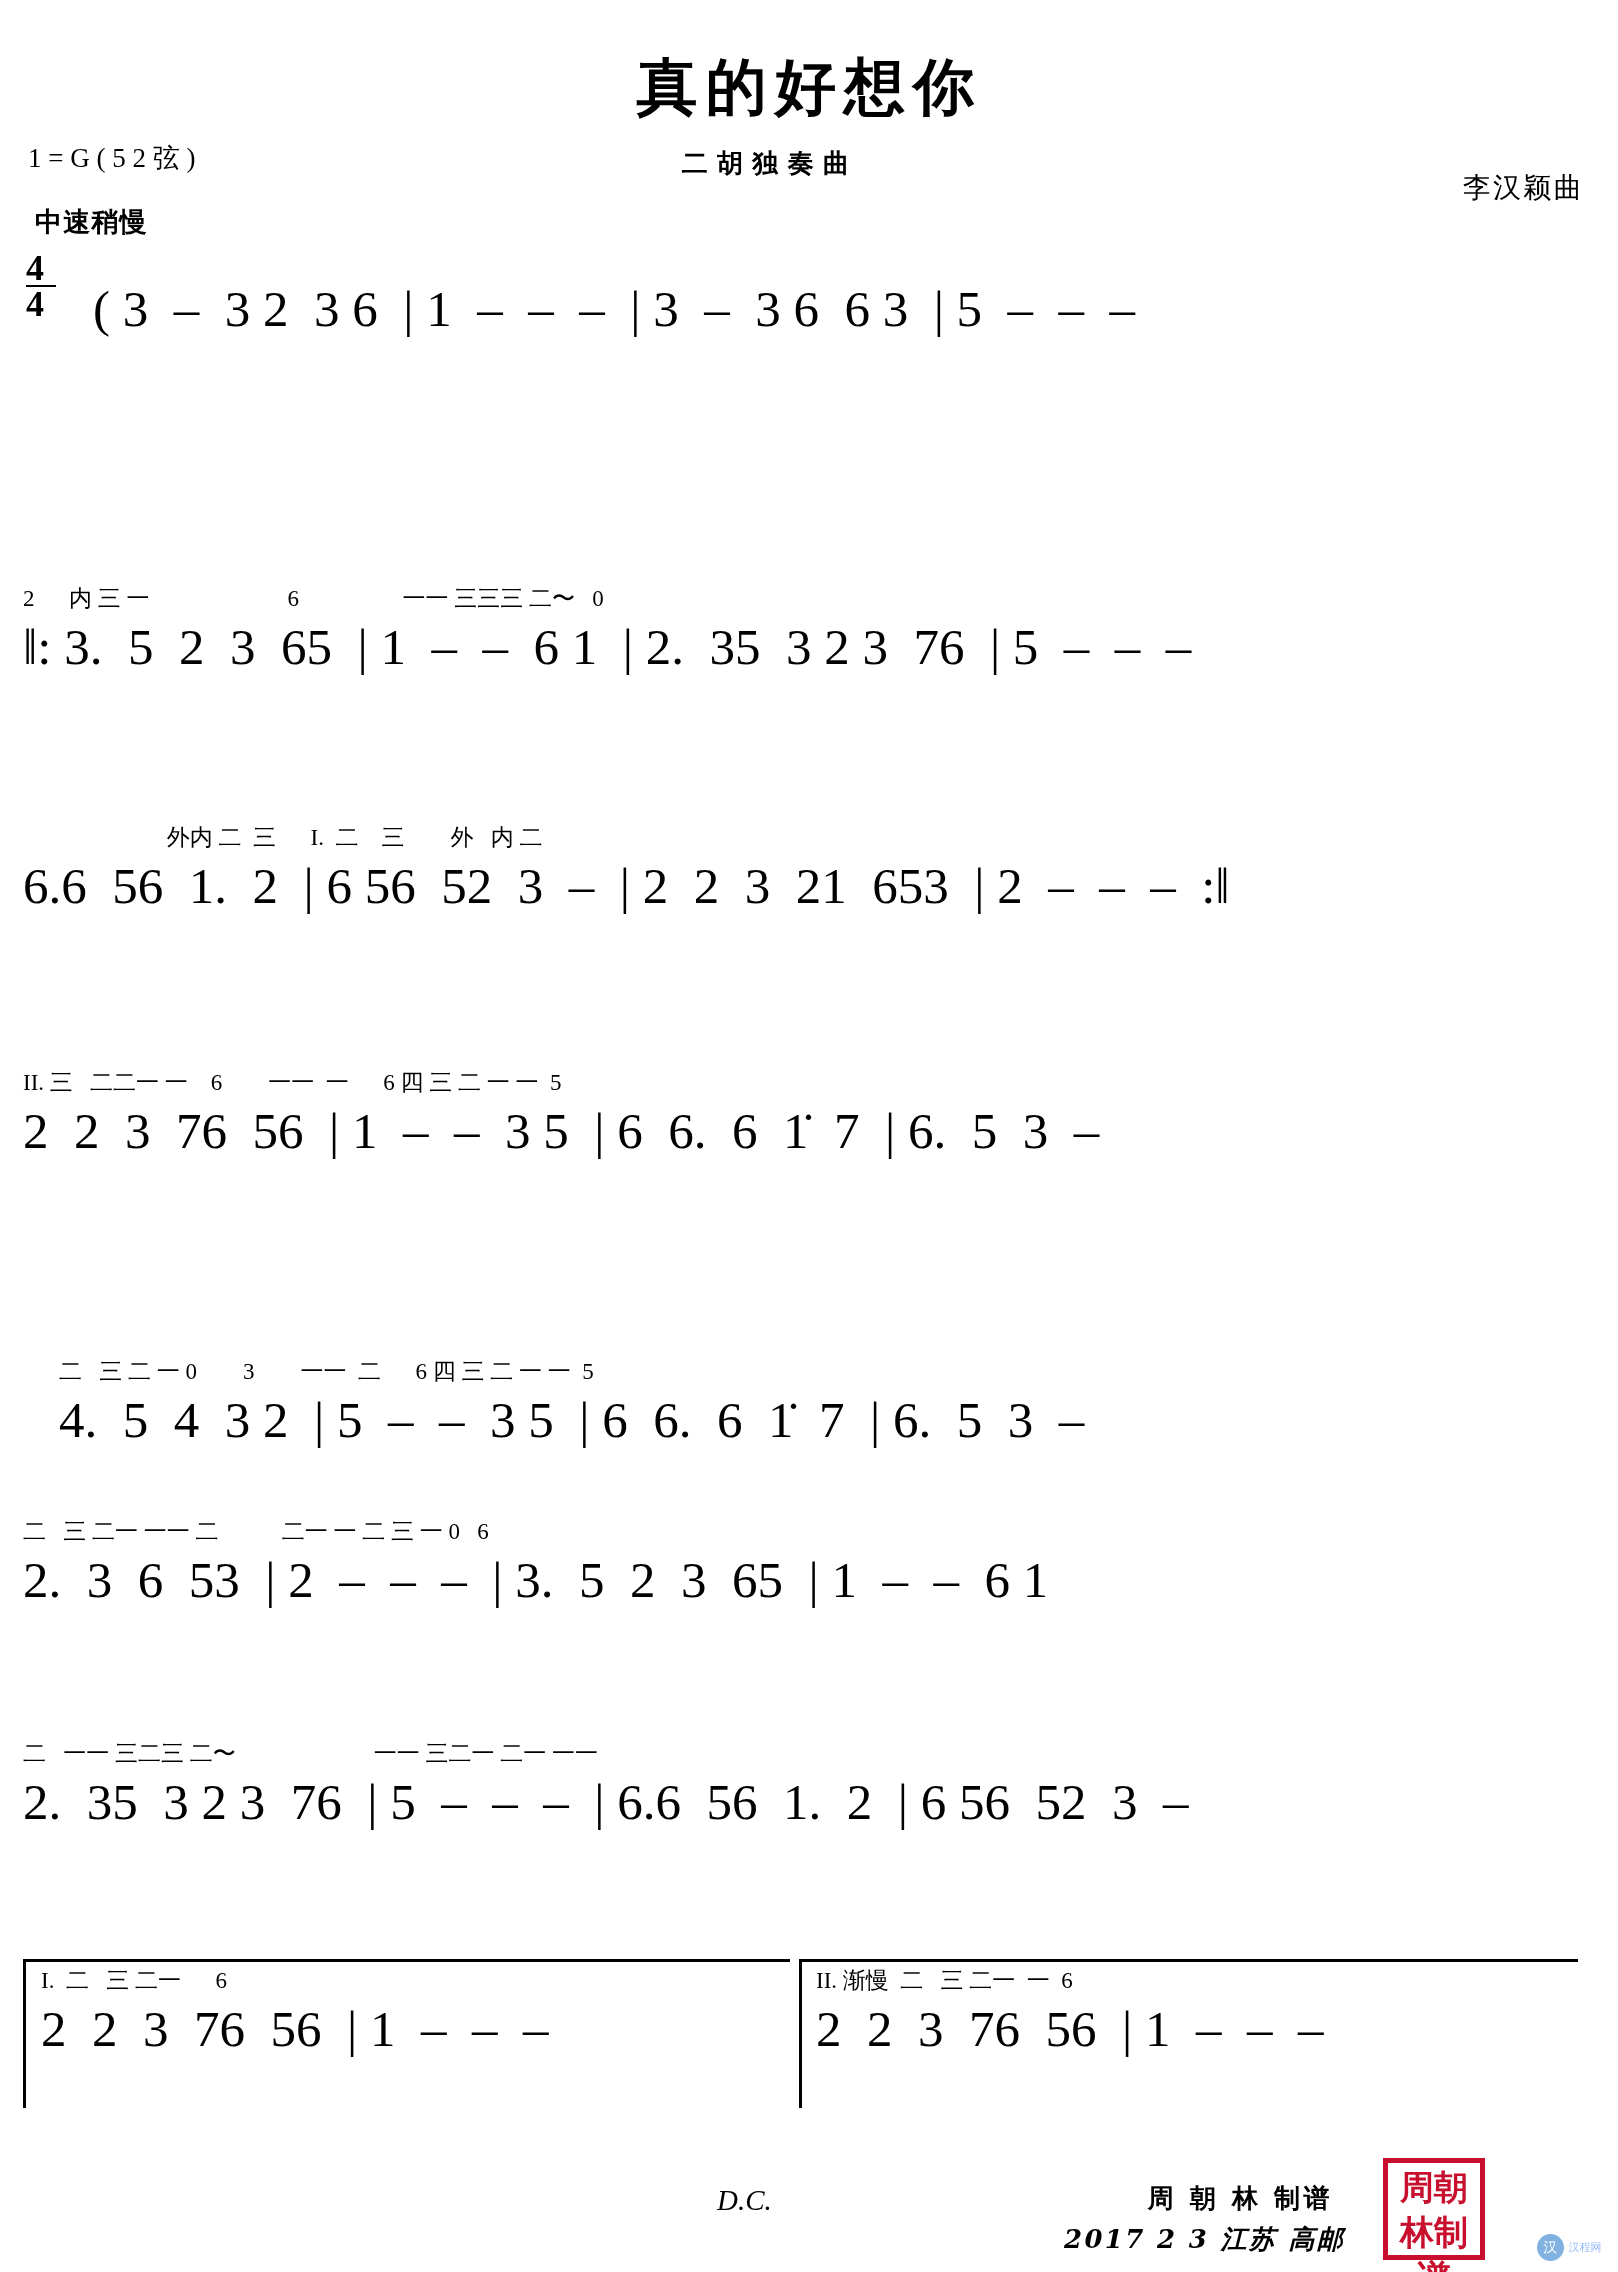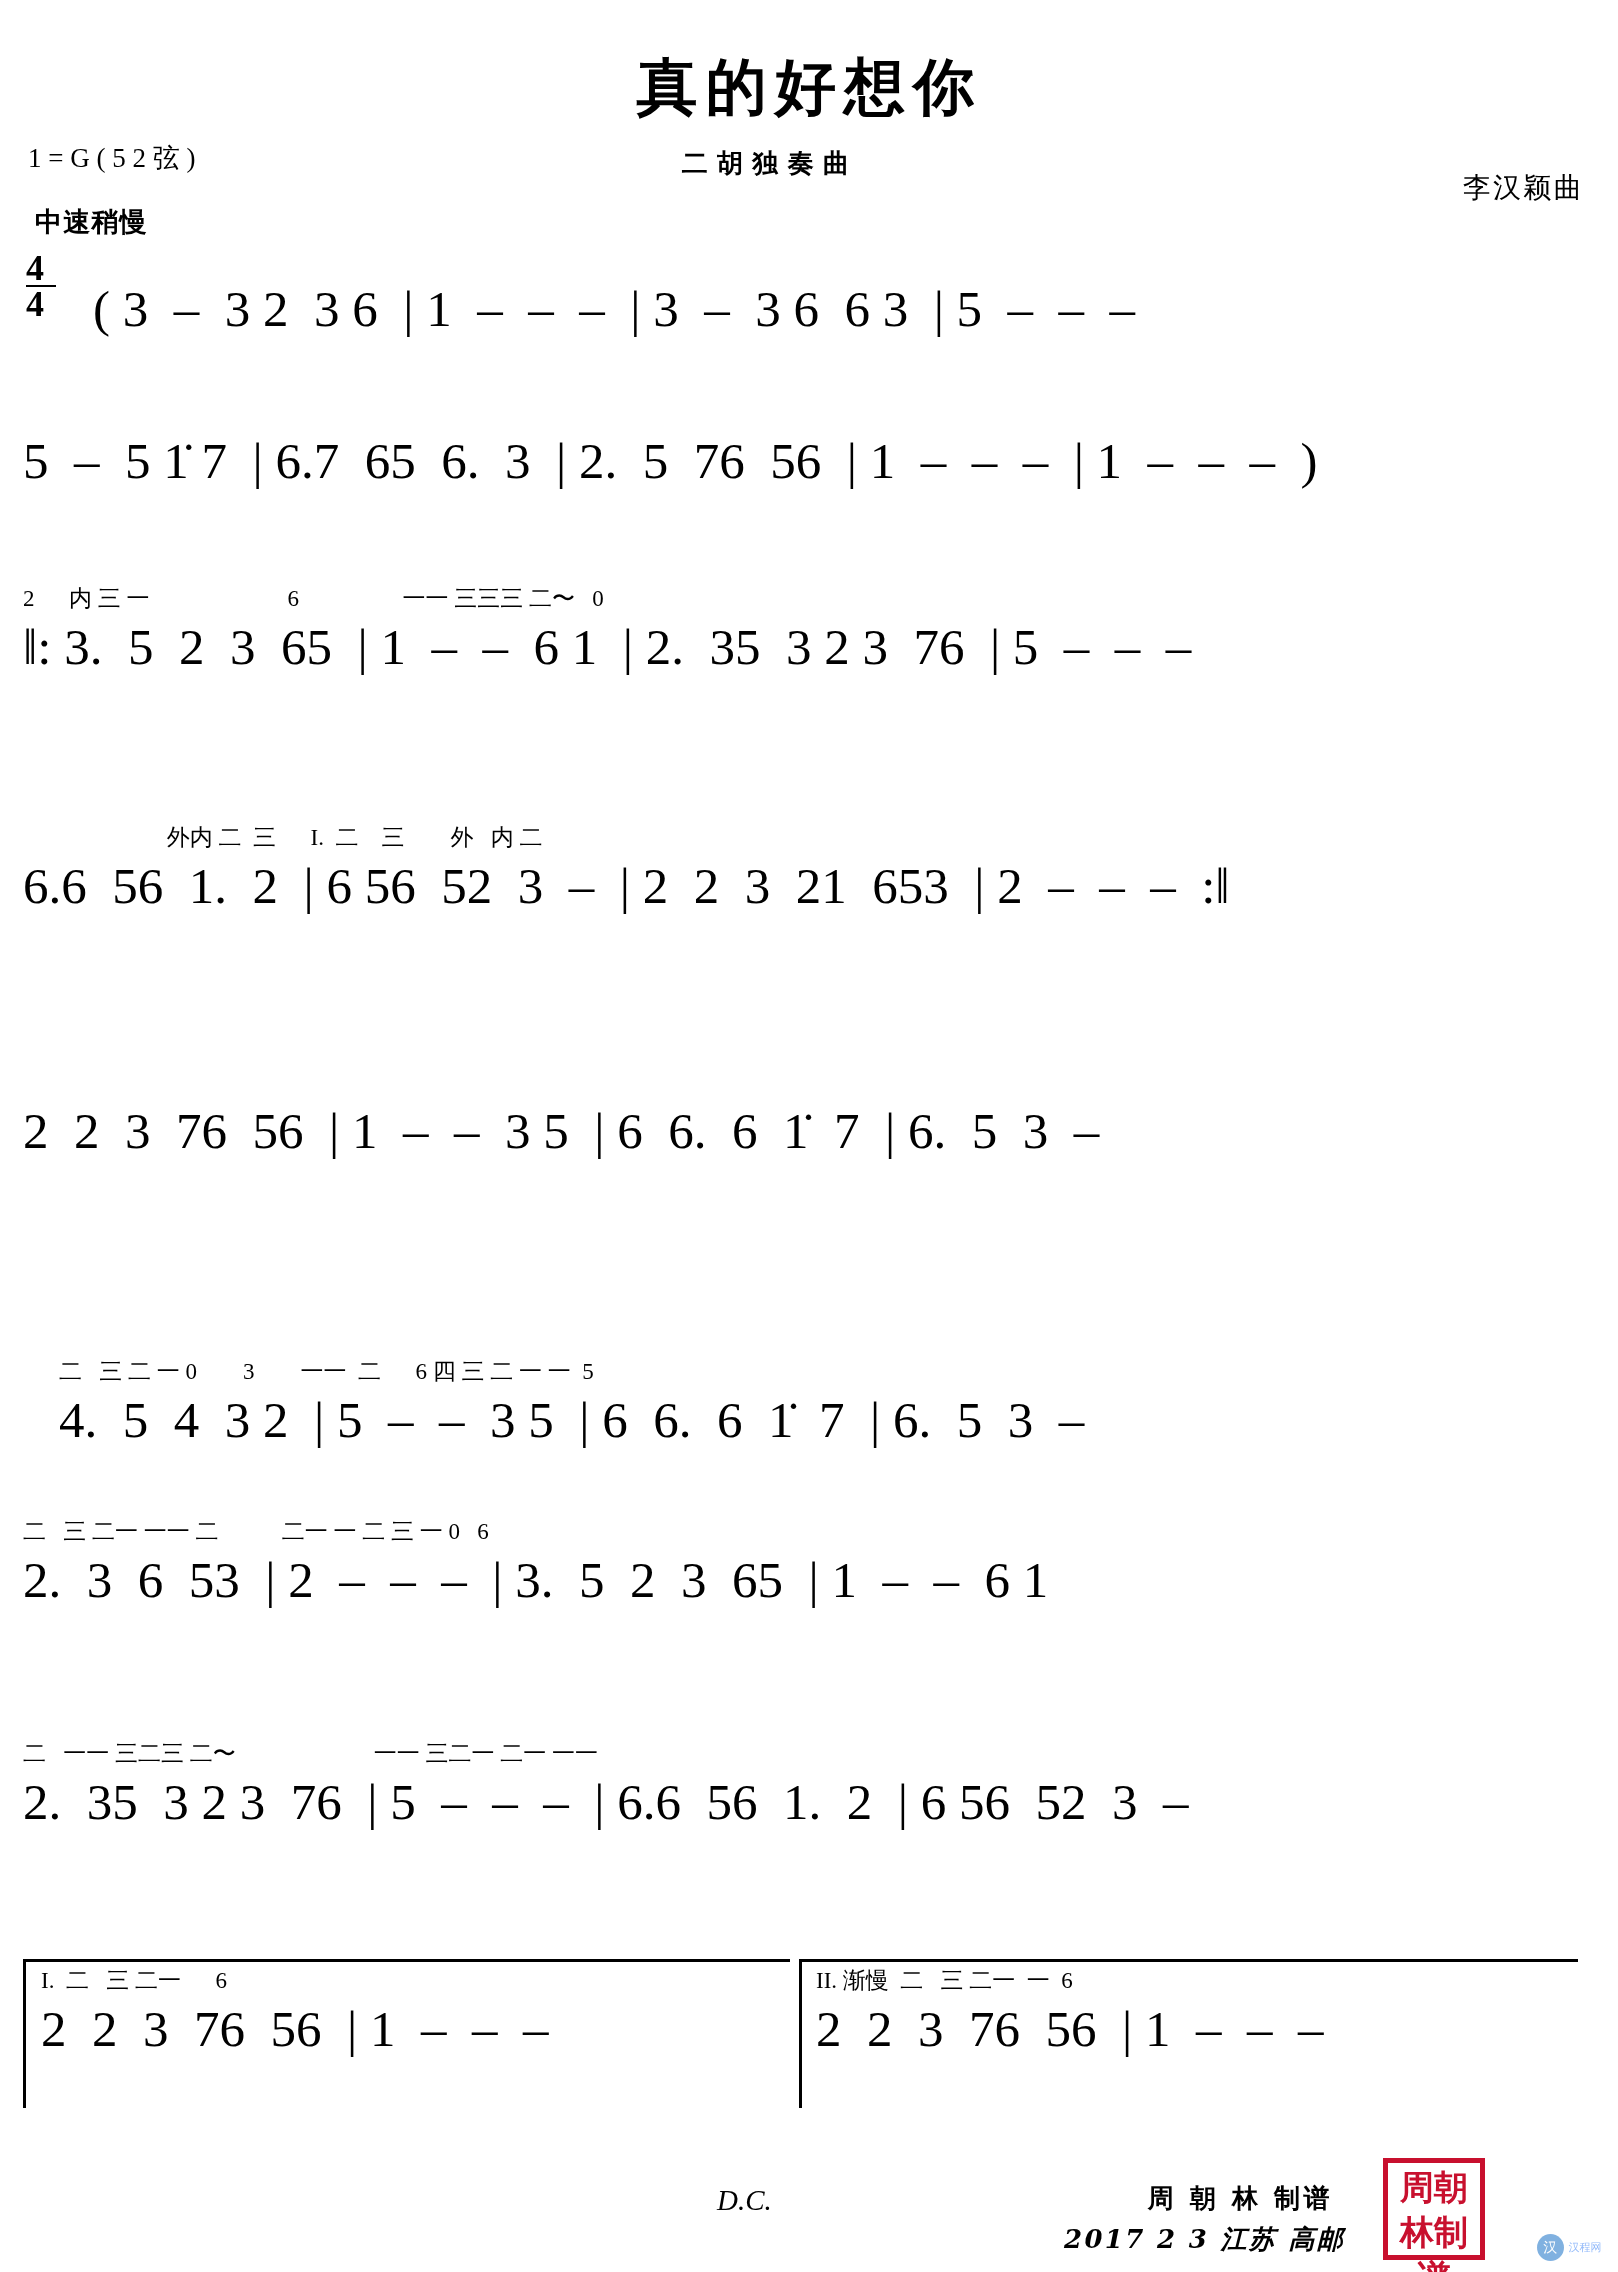--- a/index.html
+++ b/index.html
@@ -203,34 +203,34 @@
     <span>4</span>
   </div>
 
   <div class="row" style="top:245px;left:93px;width:1505px;">
     <div class="marks">                                                                                                                                    </div>
     <div class="notes">( 3  –  3 2  3 6  | 1  –  –  –  | 3  –  3 6  6 3  | 5  –  –  –</div>
   </div>
 
   <div class="row" style="top:397px;left:23px;">
     <div class="marks"></div>
-    <div class="notes">5  –  5 1̇ 7  | 6.7  65  6.  3  | 2.  5  76  56  | 1  –  –  –  | 1  –  –  –  )</div>
   </div>
 
   <div class="row" style="top:583px;left:23px;">
     <div class="marks">2      内 三 一                        6                  一一 三三三 二〜   0</div>
     <div class="notes">‖: 3.  5  2  3  65  | 1  –  –  6 1  | 2.  35  3 2 3  76  | 5  –  –  –</div>
   </div>
 
   <div class="row" style="top:822px;left:23px;">
     <div class="marks">                         外内 二  三      I.  二    三        外   内 二</div>
     <div class="notes">6.6  56  1.  2  | 6 56  52  3  –  | 2  2  3  21  653  | 2  –  –  –  :‖</div>
   </div>
 
   <div class="row" style="top:1067px;left:23px;">
+    <div class="marks">II. 三   二二一 一    6        一一  一      6 四 三 二 一 一  5</div>
     <div class="notes">2  2  3  76  56  | 1  –  –  3 5  | 6  6.  6  1̇  7  | 6.  5  3  –</div>
   </div>
 
   <div class="row" style="top:1356px;left:23px;margin-left:36px;">
     <div class="marks">二   三 二 一 0        3        一一  二      6 四 三 二 一 一  5</div>
     <div class="notes">4.  5  4  3 2  | 5  –  –  3 5  | 6  6.  6  1̇  7  | 6.  5  3  –</div>
   </div>
 
   <div class="row" style="top:1516px;left:23px;">
     <div class="marks">二   三 二一 一一 二           二一 一 二 三 一 0   6</div>

